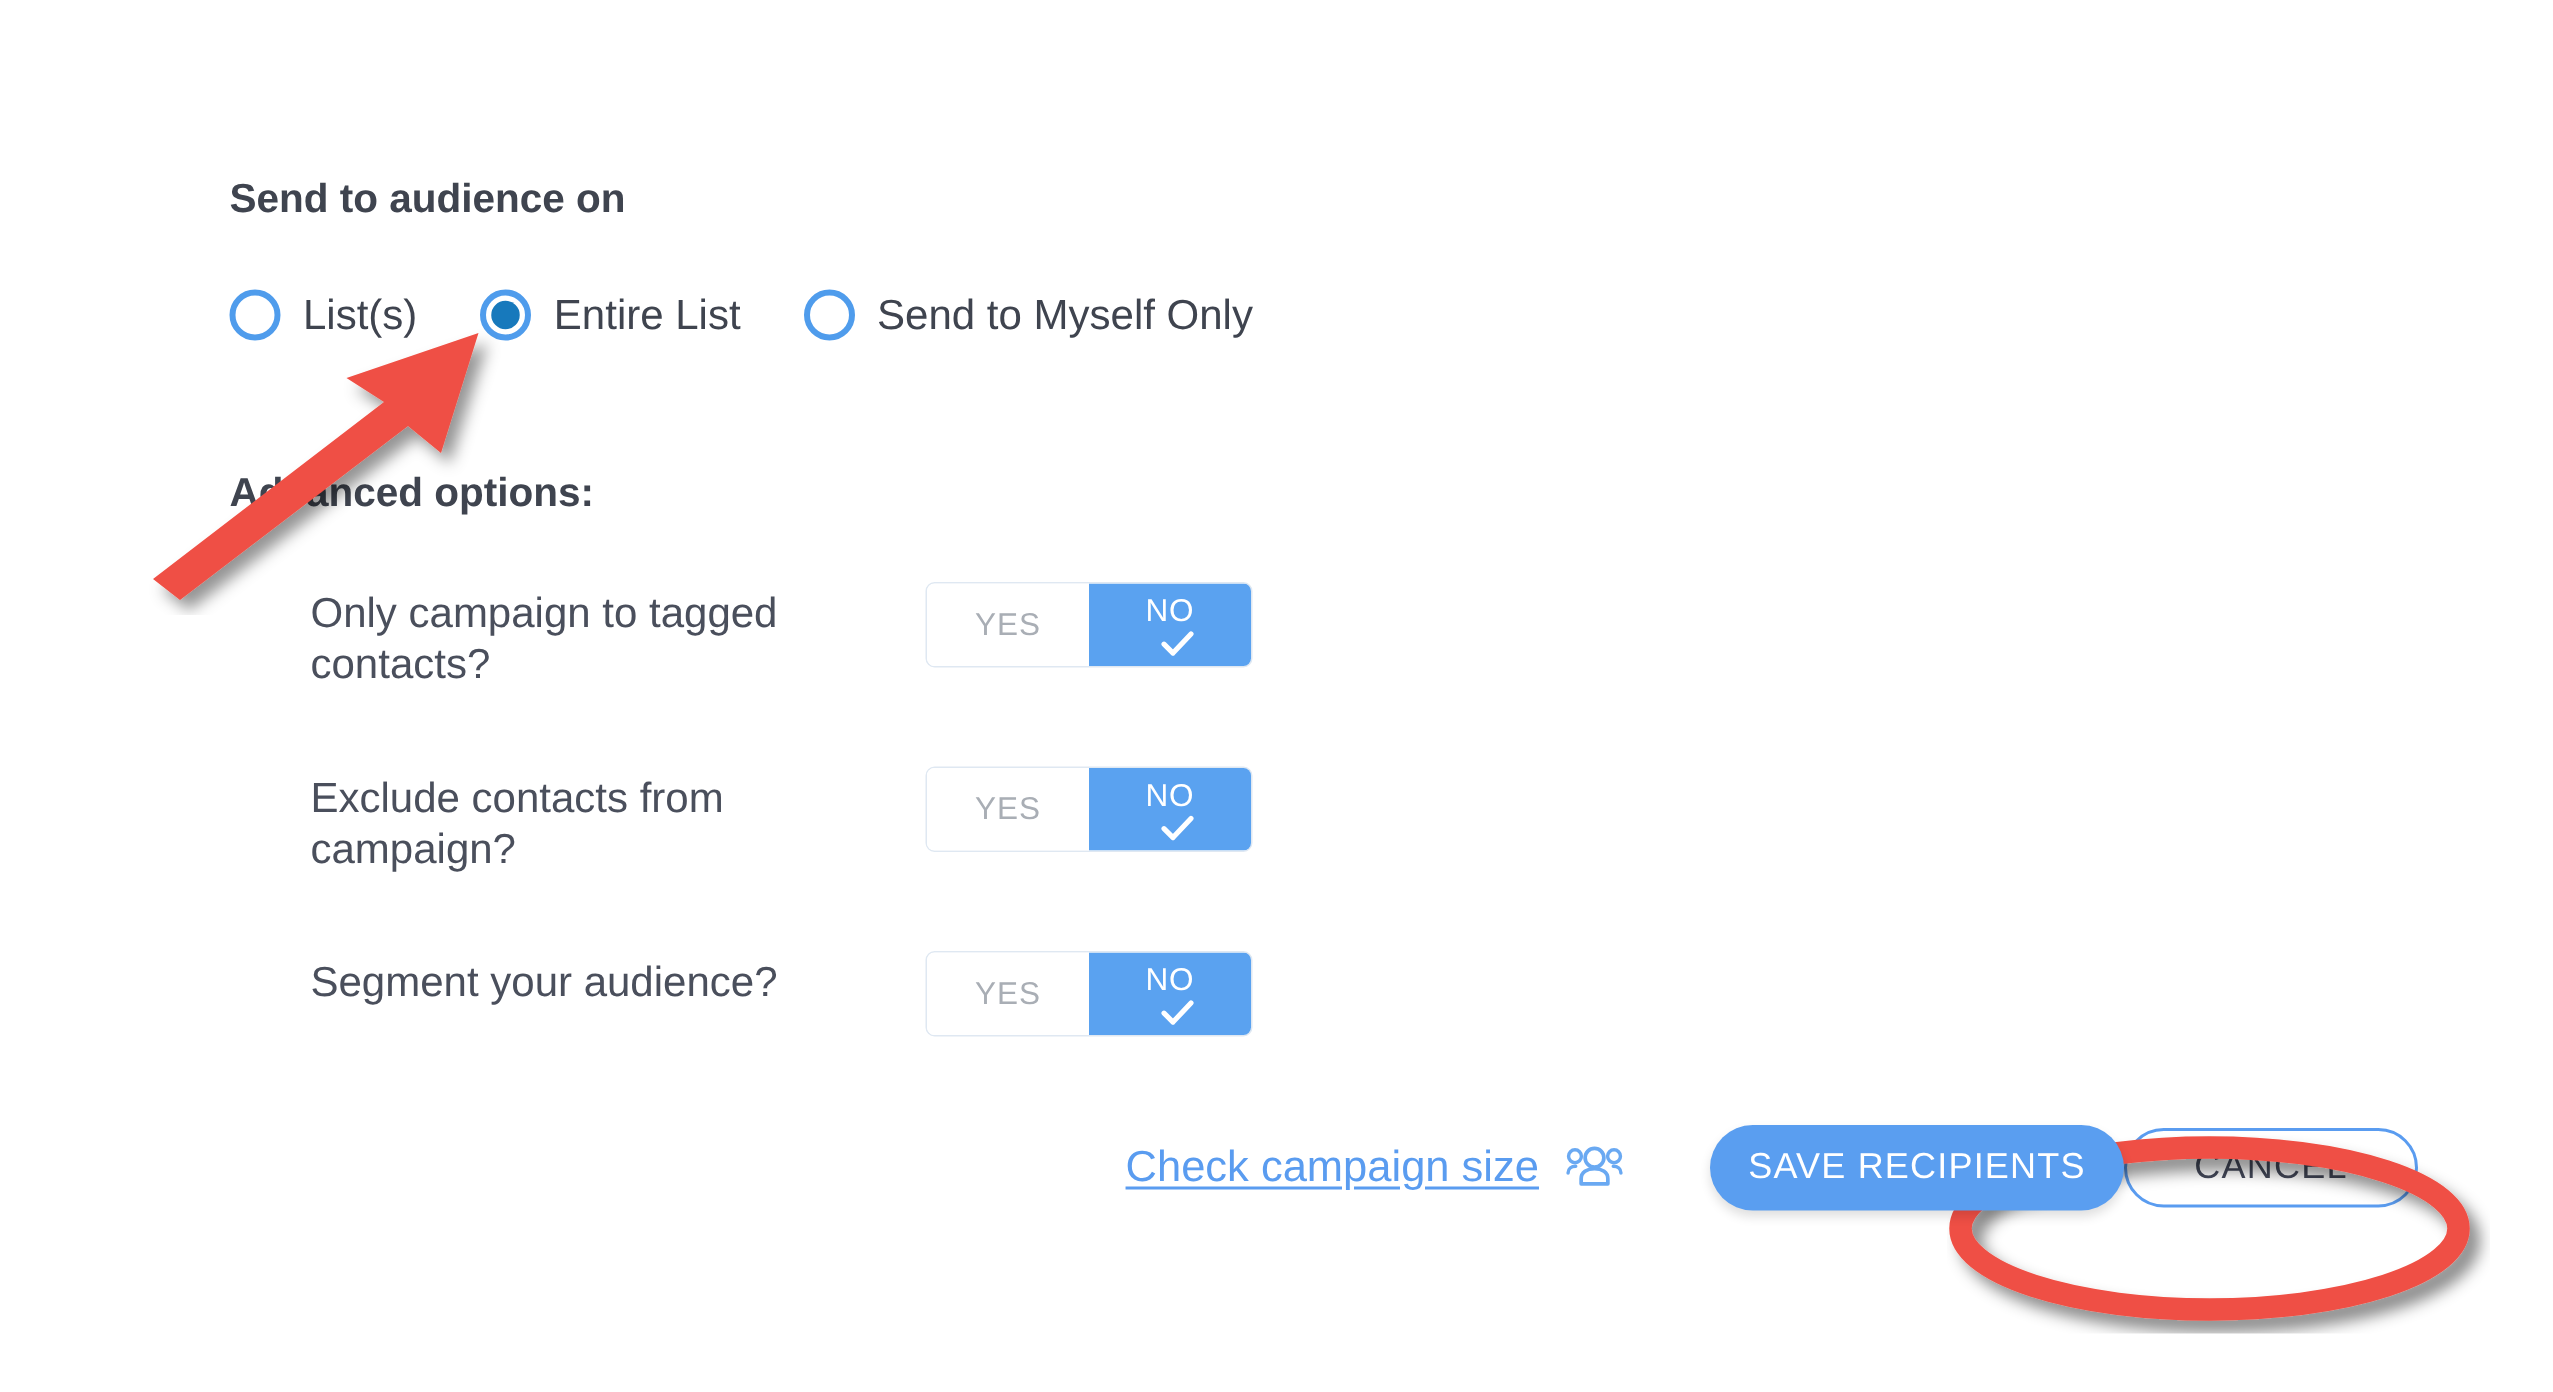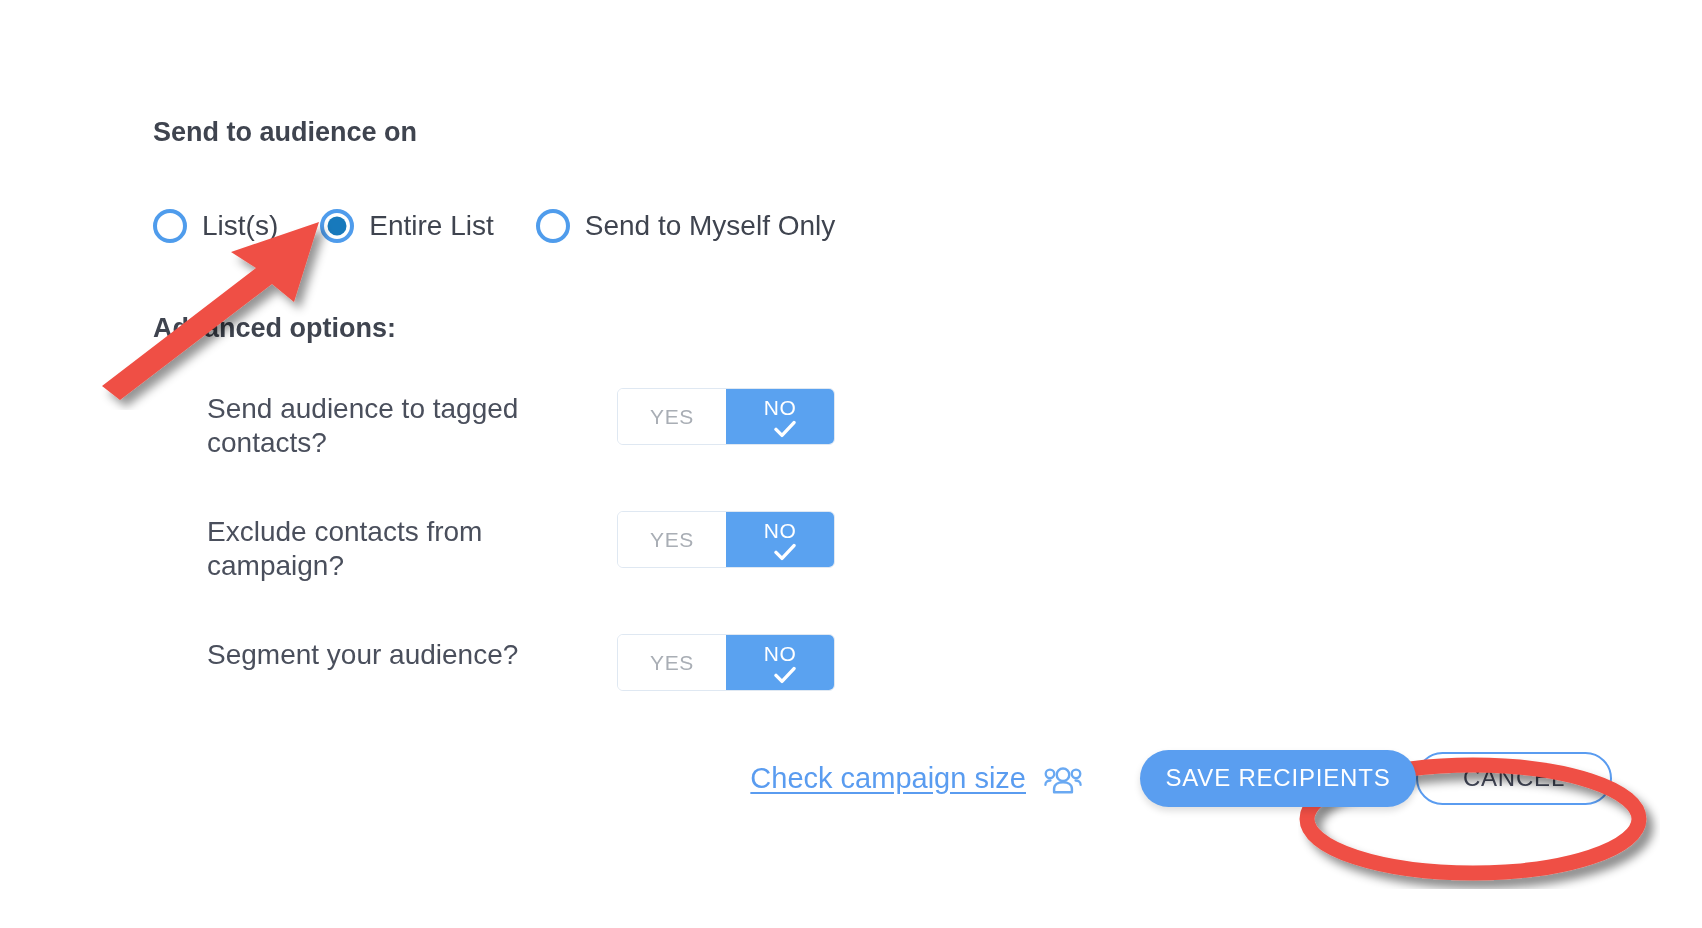--- a/index.html
+++ b/index.html
@@ -68,21 +68,20 @@
     left: 153px;
     top: 193px;
     display: flex;
     align-items: center;
   }
   .radio-opt {
     display: flex;
     align-items: center;
     margin-right: 42px;
     cursor: pointer;
-    margin-top: 16px;
   }
   .radio-opt:last-child { margin-right: 0; }
   .radio-mark {
     width: 34px;
     height: 34px;
     border-radius: 50%;
     border: 4px solid #4f9cec;
     box-sizing: border-box;
     background: #ffffff;
     flex: 0 0 auto;
@@ -180,21 +179,21 @@
     width: 1702px;
     height: 110px;
     display: flex;
     align-items: center;
     justify-content: flex-end;
     padding-right: 46px;
     box-sizing: border-box;
   }
   .check-link-wrap {
     display: flex;
-    align-items: flex-end;
+    align-items: center;
     margin-right: 58px;
   }
   .check-link {
     font-size: 29px;
     color: #5a9cf0;
     text-decoration: underline;
     text-underline-offset: 4px;
     cursor: pointer;
     white-space: nowrap;
   }
@@ -275,21 +274,21 @@
       <span class="radio-mark"></span>
       <span class="radio-label">Send to Myself Only</span>
     </div>
   </div>
 
   <div class="advanced-label">Advanced options:</div>
 
   <div class="options">
 
     <div class="option-row">
-      <div class="option-text">Send audience to tagged contacts?</div>
+      <div class="option-text">Only campaign to tagged contacts?</div>
       <div class="toggle">
         <div class="toggle-half yes">YES</div>
         <div class="toggle-half no">
           <span>NO</span>
           <span class="check-glyph">
             <svg width="22" height="18" viewBox="0 0 22 18" fill="none" xmlns="http://www.w3.org/2000/svg">
               <path d="M2 9.4l6 6L20 2.6" stroke="#ffffff" stroke-width="3.4" stroke-linecap="round" stroke-linejoin="round"></path>
             </svg>
           </span>
         </div>

